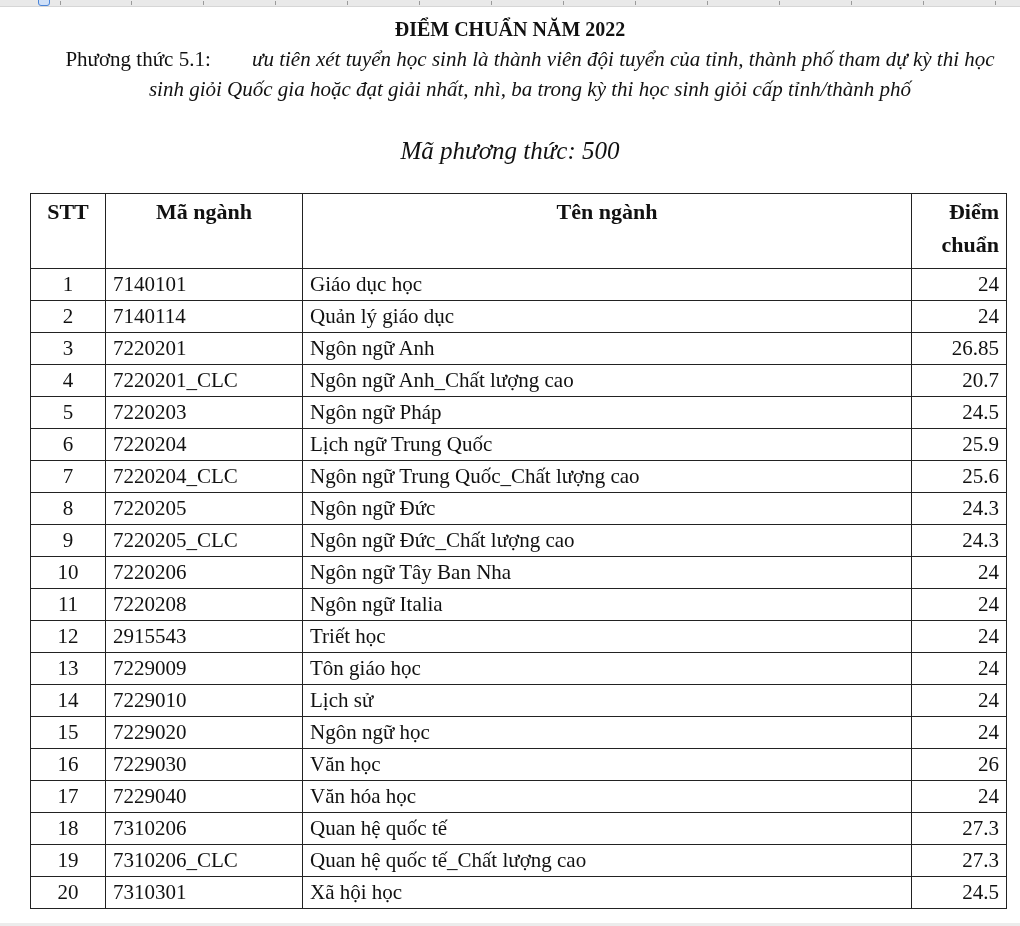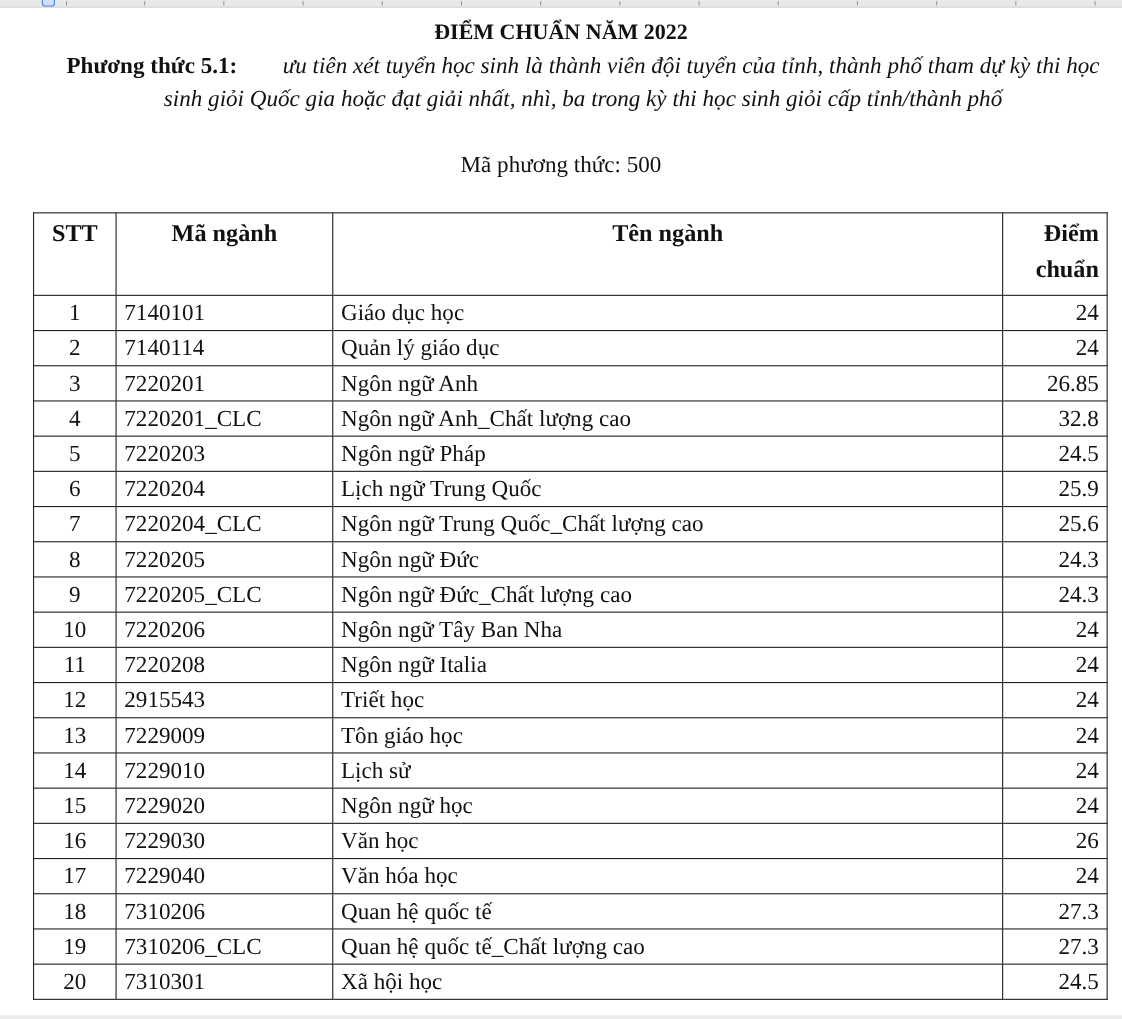--- a/index.html
+++ b/index.html
@@ -20,23 +20,23 @@
   .bottom-bar {
     position:absolute; left:0; top:923px; width:1020px; height:3px; background:#ececec;
   }
   .heading {
     position:absolute; left:0; width:1020px; text-align:center;
   }
   .title { top:18px; font-weight:bold; font-size:20px; }
   .desc {
     top:44px; left:60px; width:940px; font-size:21px; line-height:30px; text-align:center;
   }
-  .desc .bold { font-weight:bold; font-style:normal; }
+  .desc .bold { font-weight:normal; font-style:normal; }
   .desc .ital { font-style:italic;margin-left:36px; }
-  .method-code { top:137px; font-size:21px; }
+  .method-code { top:137px; font-style:italic; font-size:25px; }
 
   table.scores {
     position:absolute; left:30px; top:193px;
     border-collapse:collapse; font-size:21px;
   }
   table.scores th, table.scores td {
     border:1.5px solid #222; padding:0 7px; height:31px; line-height:31px; white-space:nowrap;
   }
   table.scores th {
     font-weight:bold; vertical-align:top; height:73px; line-height:33px; font-size:22px; padding-top:1px;
@@ -106,21 +106,21 @@
       <tr>
         <td class="c-stt">3</td>
         <td class="c-code">7220201</td>
         <td class="c-name">Ngôn ngữ Anh</td>
         <td class="c-score">26.85</td>
       </tr>
       <tr>
         <td class="c-stt">4</td>
         <td class="c-code">7220201_CLC</td>
         <td class="c-name">Ngôn ngữ Anh_Chất lượng cao</td>
-        <td class="c-score">32.8</td>
+        <td class="c-score">20.7</td>
       </tr>
       <tr>
         <td class="c-stt">5</td>
         <td class="c-code">7220203</td>
         <td class="c-name">Ngôn ngữ Pháp</td>
         <td class="c-score">24.5</td>
       </tr>
       <tr>
         <td class="c-stt">6</td>
         <td class="c-code">7220204</td>

